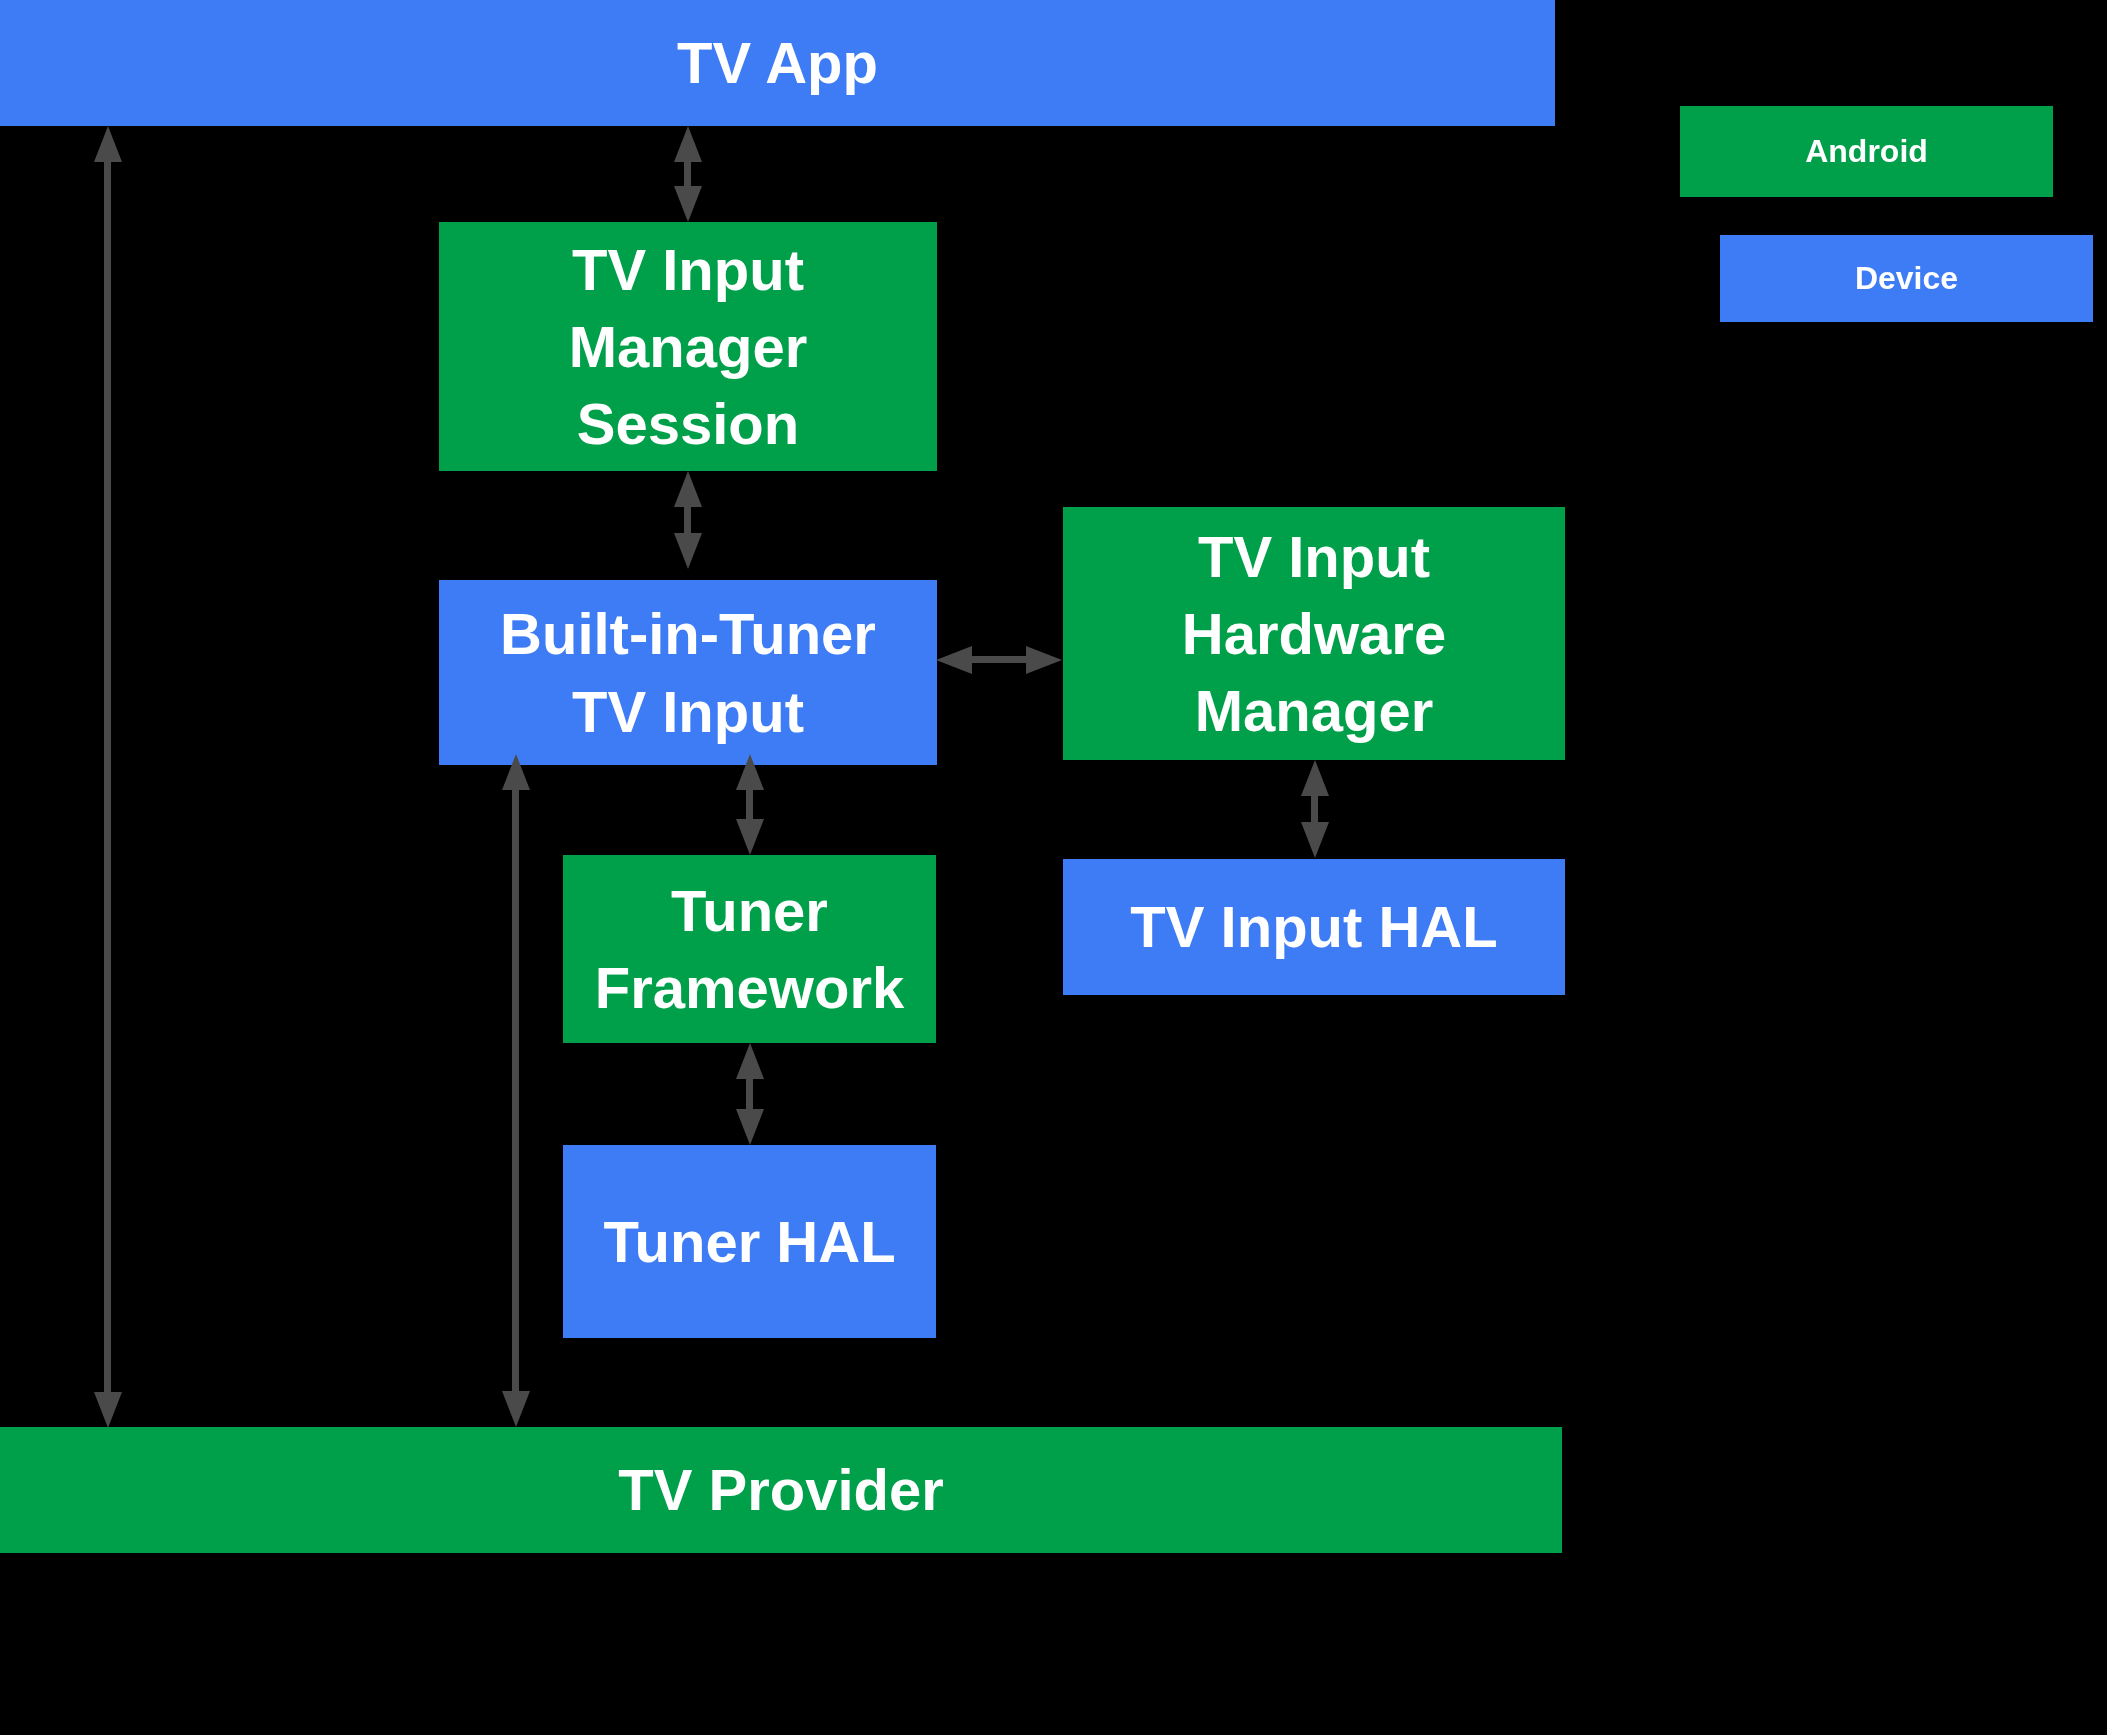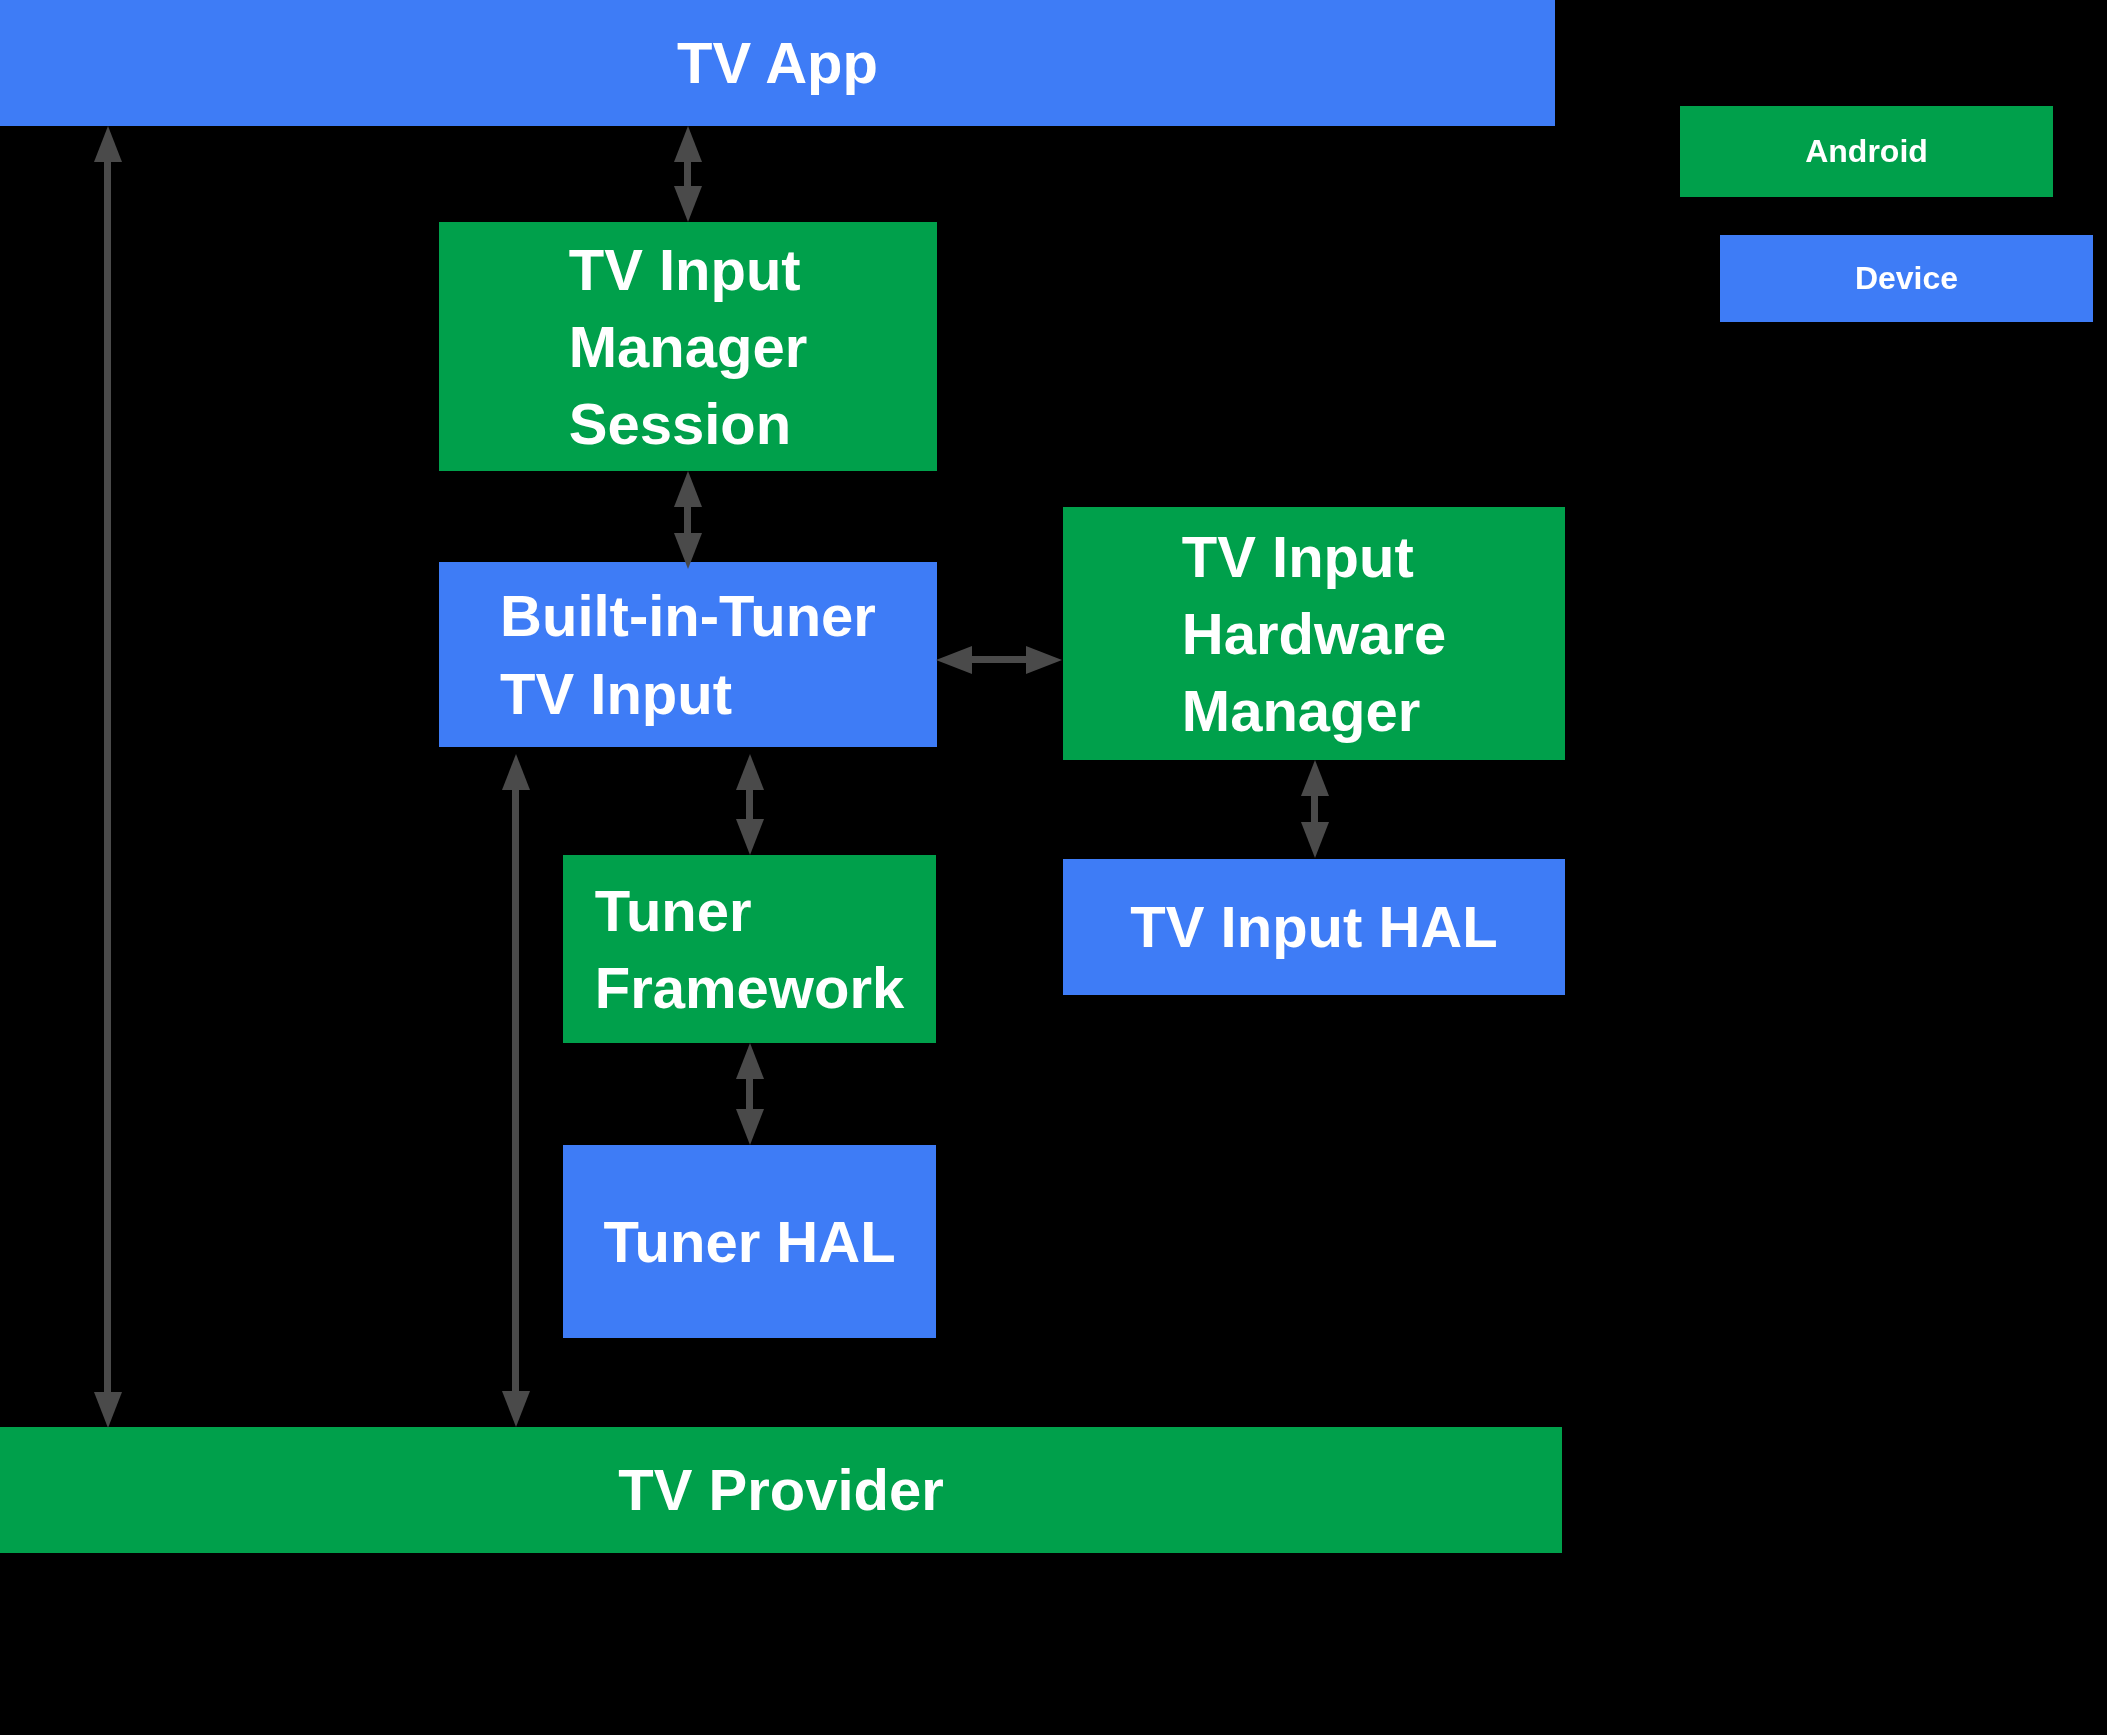--- a/index.html
+++ b/index.html
@@ -13,36 +13,36 @@
     height: 1736px;
     background: #000000;
     overflow: hidden;
     font-family: "Liberation Sans", sans-serif;
   }
   .box {
     position: absolute;
     display: flex;
     align-items: center;
     justify-content: center;
-    text-align: left;
+    text-align: center;
     color: #ffffff;
     font-weight: bold;
     font-size: 58px;
     line-height: 1.33;
     white-space: pre-line;
   }
   .box.green { background: #00A04B; }
   .box.blue  { background: #3E7CF6; }
   .legend-box { font-size: 32px; }
 
   
   #n-tv-app        { left: 0px;    top: 0px;    width: 1555px; height: 126px; }
   #n-tims          { left: 439px;  top: 222px;  width: 498px;  height: 249px; }
   #n-tihm          { left: 1063px; top: 507px;  width: 502px;  height: 253px; }
-  #n-btti          { left: 439px;  top: 562px;  width: 498px;  height: 185px; }
+  #n-btti          { left: 439px;  top: 580px;  width: 498px;  height: 185px; }
   #n-tuner-fw      { left: 563px;  top: 855px; width: 373px;  height: 188px; }
   #n-tv-input-hal  { left: 1063px; top: 859px; width: 502px;  height: 136px; }
   #n-tuner-hal     { left: 563px;  top: 1145px; width: 373px;  height: 193px; }
   #n-tv-provider   { left: 0px;    top: 1427px; width: 1562px; height: 126px; }
   #legend-android  { left: 1680px; top: 106px;  width: 373px;  height: 91px; }
   #legend-device   { left: 1720px; top: 235px;  width: 373px;  height: 87px; }
 
   
   .varrow {
     position: absolute;

